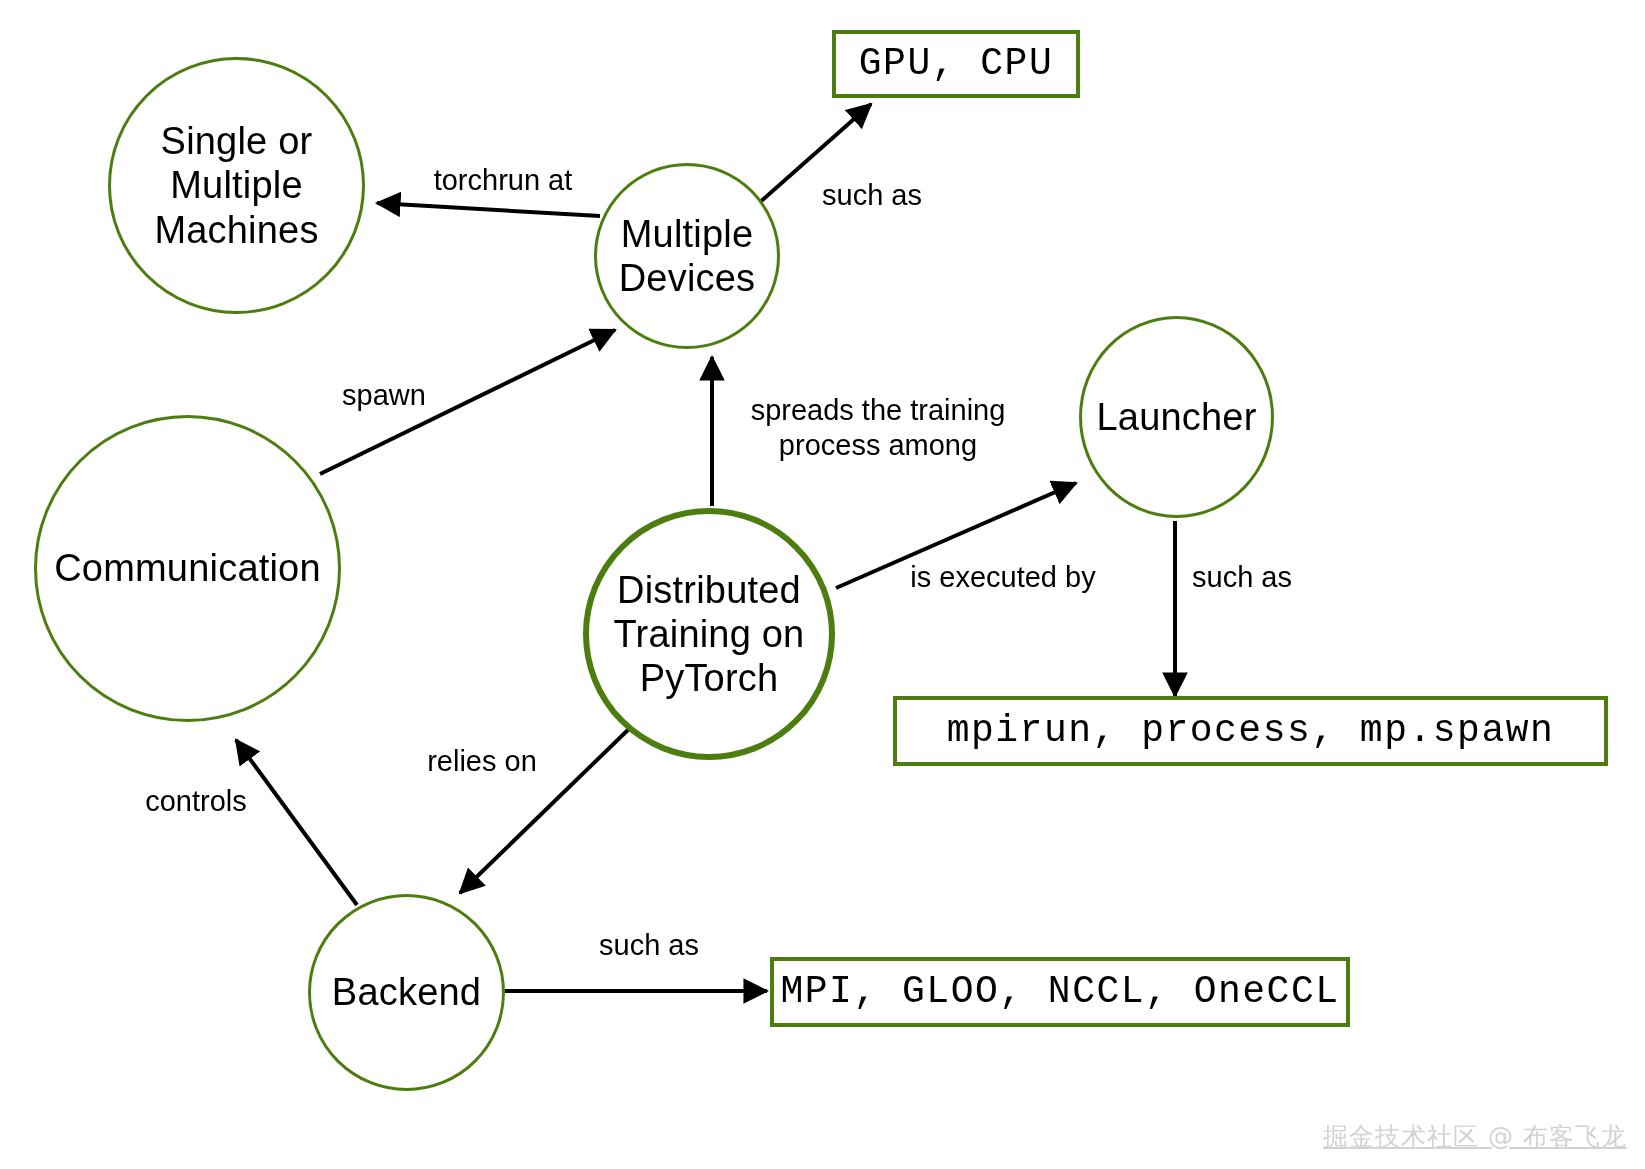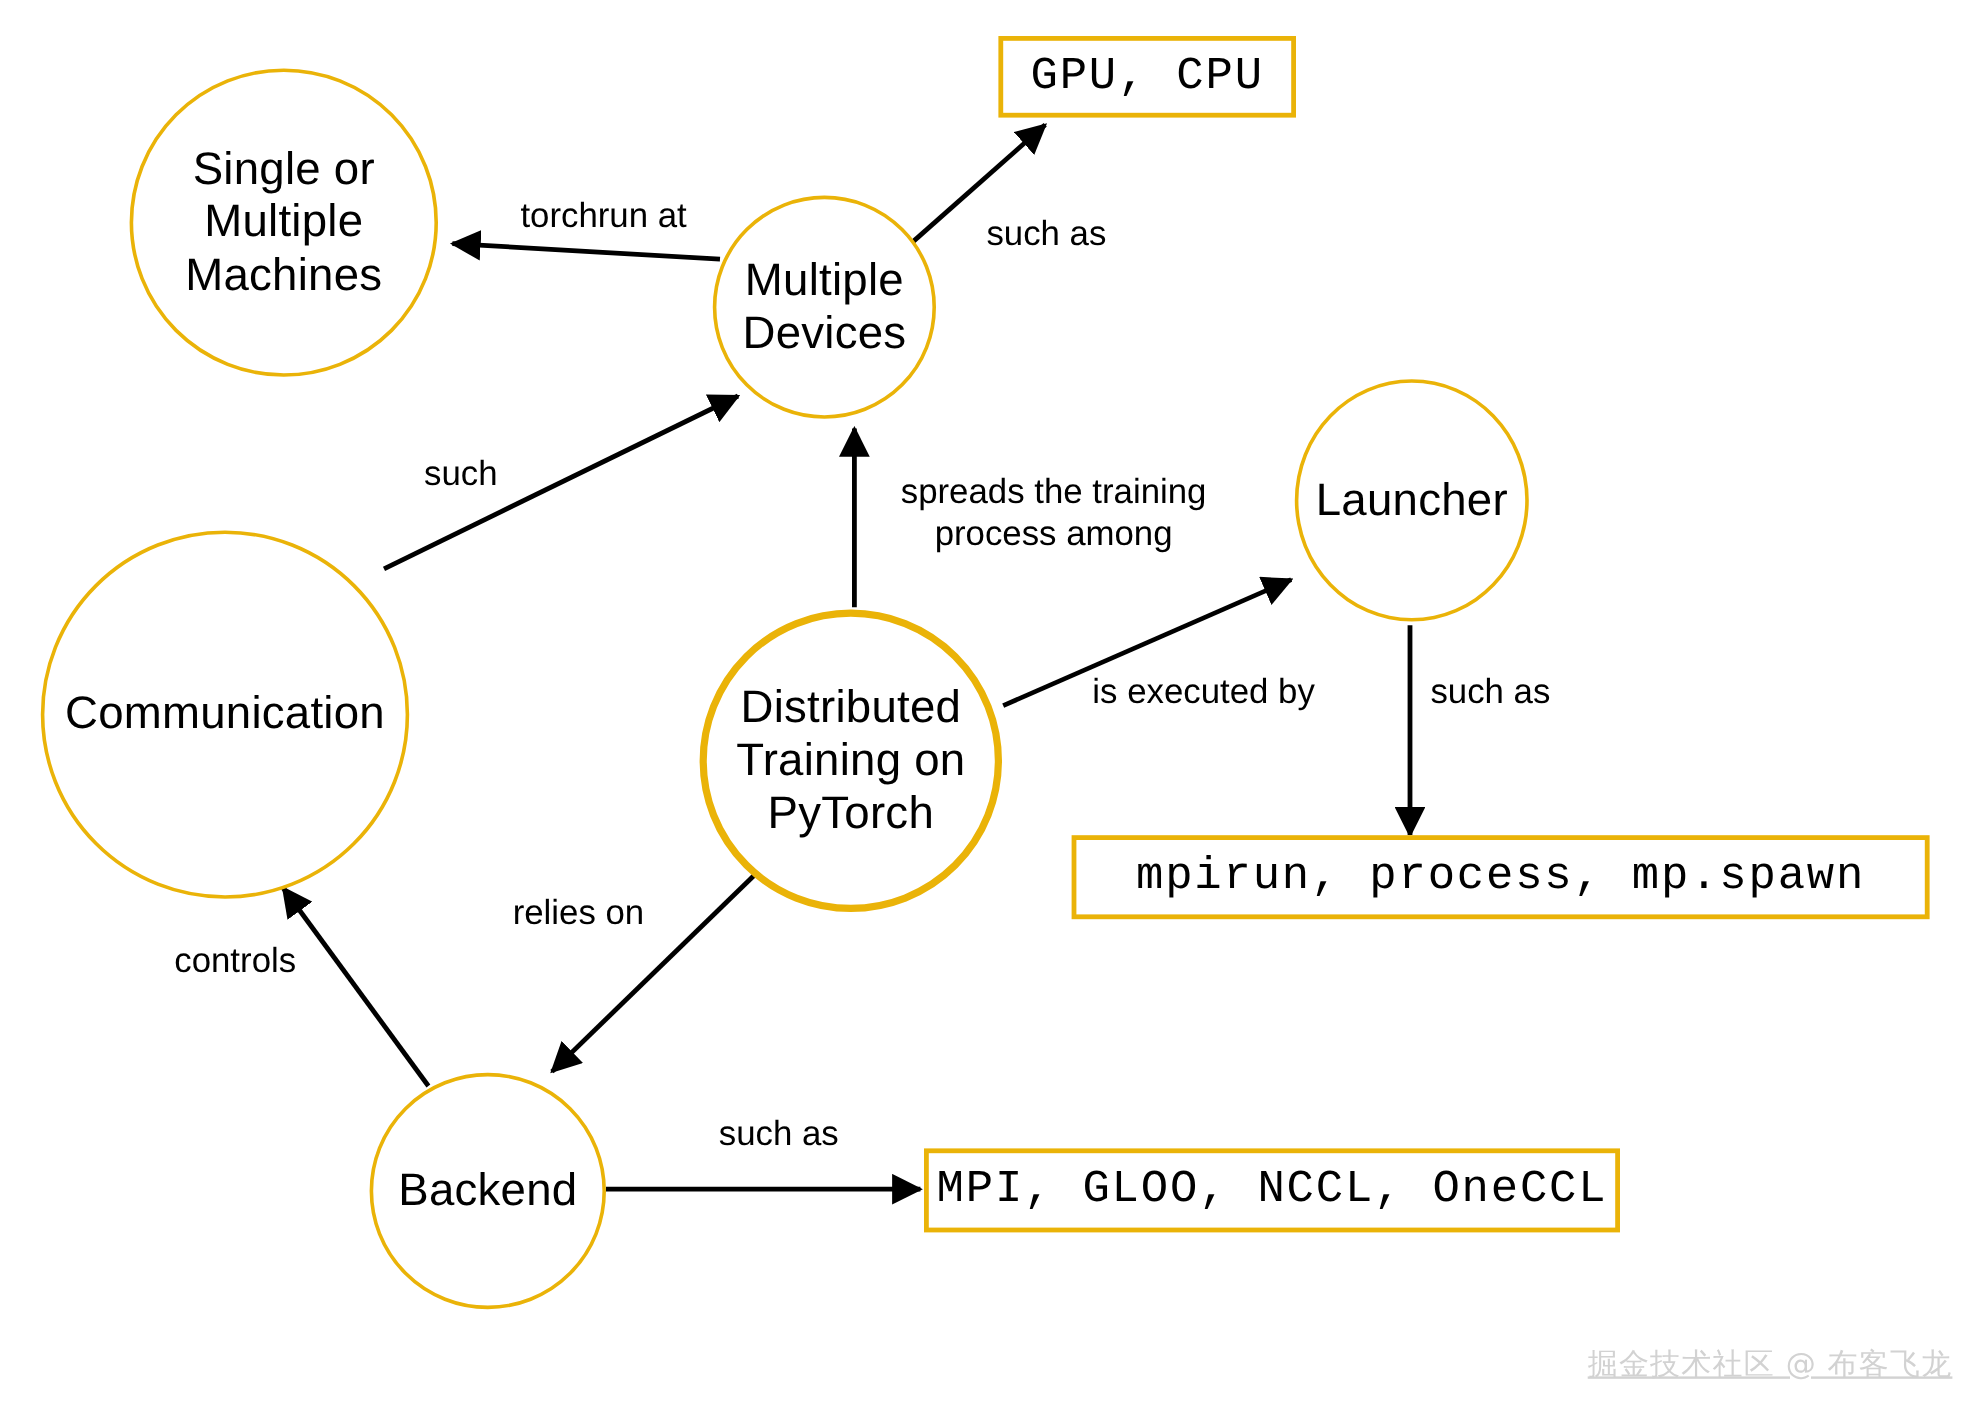--- a/index.html
+++ b/index.html
@@ -17,21 +17,21 @@
     font-family: "Liberation Sans", sans-serif;
   }
   #wire {
     position: absolute;
     left: 0; top: 0;
     width: 1645px;
     height: 1169px;
   }
   .node {
     position: absolute;
-    border: 3px solid #eab308;
+    border: 3px solid #4d7c0f;
     background: #ffffff;
     display: flex;
     align-items: center;
     justify-content: center;
     text-align: center;
     color: #000000;
     box-sizing: border-box;
   }
   .node.circle { border-radius: 50%; }
   .node.emph  { border-width: 6px; }
@@ -114,21 +114,21 @@
 
   <div class="node circle" style="left:594px; top:163px; width:186px; height:186px;">
     <span class="node-label" style="white-space:pre-line;">Multiple
 Devices</span>
   </div>
 
   <div class="node box" style="left:832px; top:30px; width:248px; height:68px;">
     <span class="node-label">GPU, CPU</span>
   </div>
 
-  <div class="node circle" style="left:34px; top:442px; width:307px; height:307px;">
+  <div class="node circle" style="left:34px; top:415px; width:307px; height:307px;">
     <span class="node-label">Communication</span>
   </div>
 
   <div class="node circle emph" style="left:583px; top:508px; width:252px; height:252px;">
     <span class="node-label" style="white-space:pre-line;">Distributed
 Training on
 PyTorch</span>
   </div>
 
   <div class="node circle" style="left:1079px; top:316px; width:195px; height:202px;">
@@ -144,21 +144,21 @@
   </div>
 
   <div class="node box" style="left:770px; top:957px; width:580px; height:70px;">
     <span class="node-label">MPI, GLOO, NCCL, OneCCL</span>
   </div>
 
   <div class="edge-label" style="left:423px; top:163px; width:160px;">torchrun at</div>
 
   <div class="edge-label" style="left:812px; top:178px; width:120px;">such as</div>
 
-  <div class="edge-label" style="left:325px; top:378px; width:118px;">such</div>
+  <div class="edge-label" style="left:325px; top:378px; width:118px;">spawn</div>
 
   <div class="edge-label" style="left:727px; top:393px; width:302px; text-align:center;">spreads the training
 process among</div>
 
   <div class="edge-label" style="left:897px; top:560px; width:212px;">is executed by</div>
 
   <div class="edge-label" style="left:1192px; top:560px; width:120px; text-align:left;">such as</div>
 
   <div class="edge-label" style="left:412px; top:744px; width:140px;">relies on</div>
 

